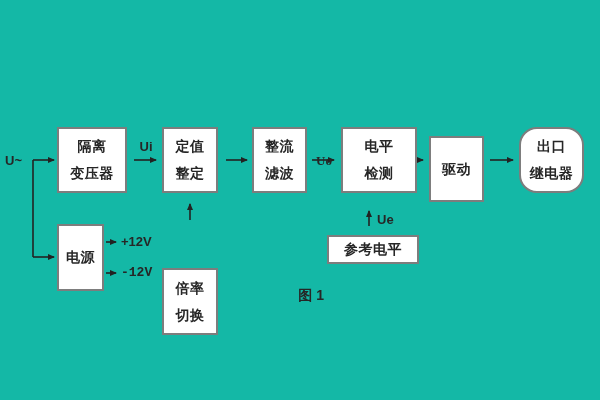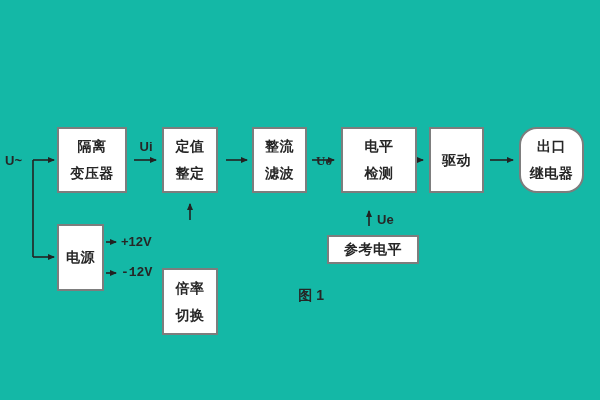--- a/index.html
+++ b/index.html
@@ -88,21 +88,21 @@
   <div class="box" style="left:162px;top:127px;width:56px;height:66px;">
     <span>定值</span>
     <span>整定</span>
   </div>
 
   <div class="box" style="left:341px;top:127px;width:76px;height:66px;">
     <span>电平</span>
     <span>检测</span>
   </div>
 
-  <div class="box" style="left:429px;top:127px;width:55px;height:66px;">
+  <div class="box" style="left:429px;top:136px;width:55px;height:66px;">
     <span>驱动</span>
   </div>
 
   <div class="box" style="left:519px;top:127px;width:65px;height:66px;border-radius:18px;">
     <span>出口</span>
     <span>继电器</span>
   </div>
 
   <div class="box" style="left:57px;top:224px;width:47px;height:67px;">
     <span>电源</span>

